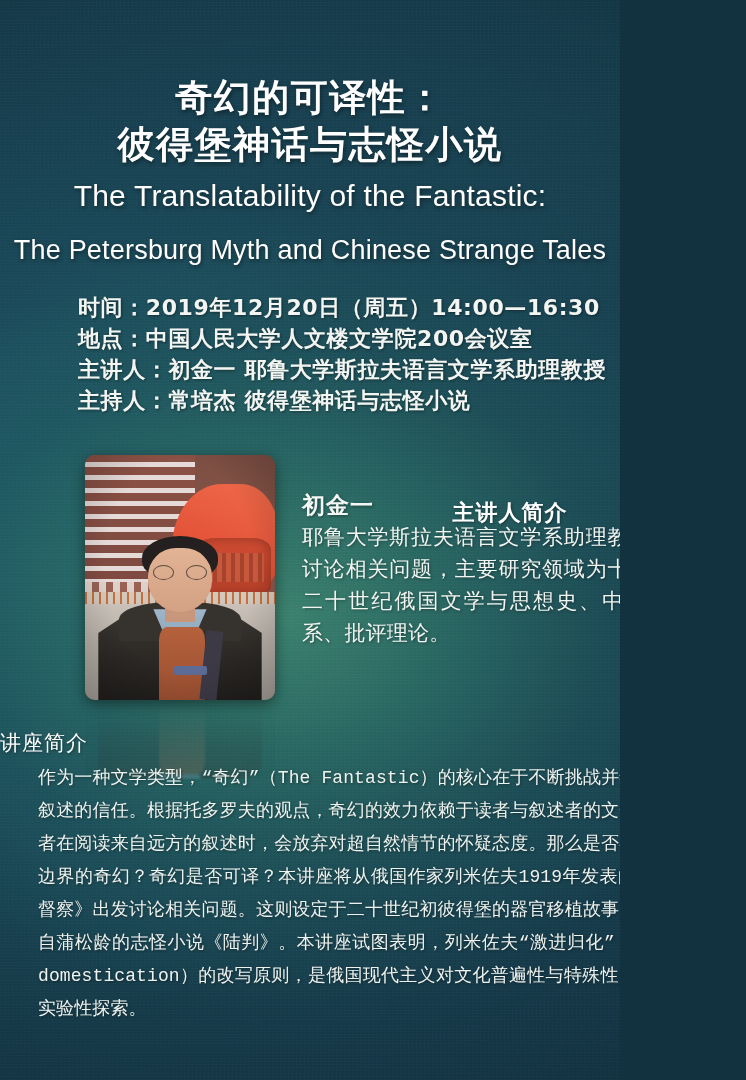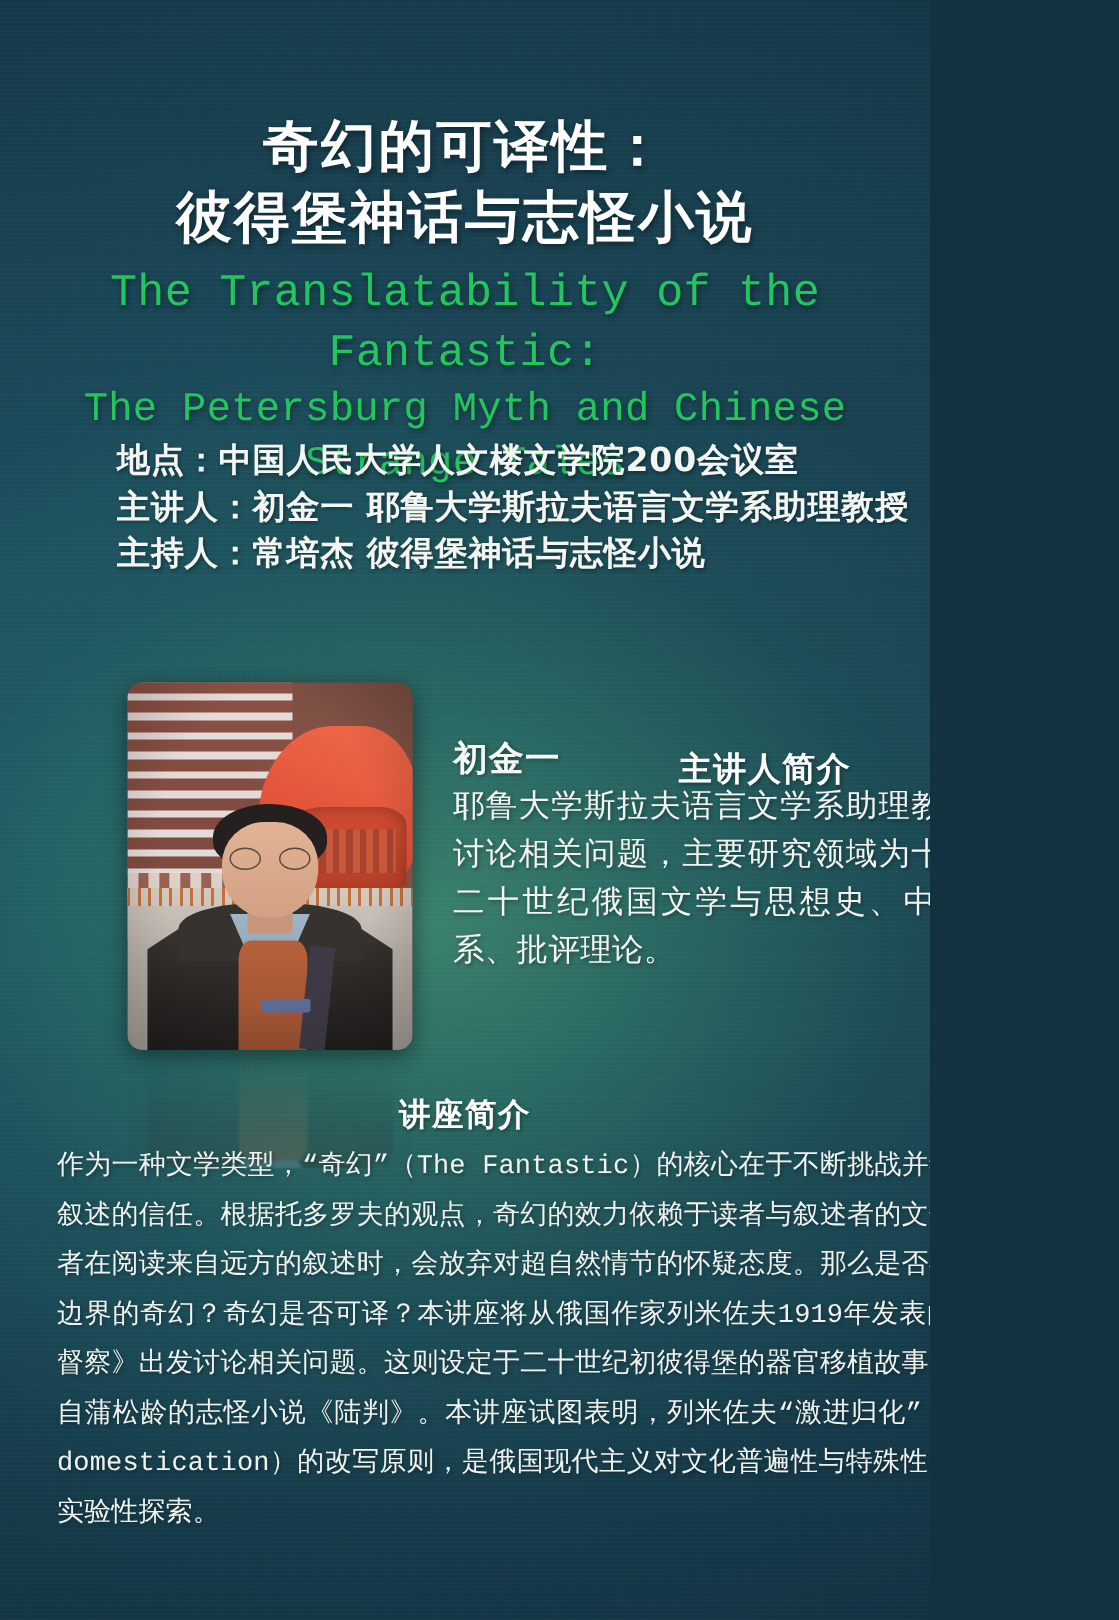--- a/index.html
+++ b/index.html
@@ -66,29 +66,29 @@
   .cn-title {
     color:#ffffff;
     font-family:"DejaVu Sans", sans-serif;
     font-size:37px;
     font-weight:700;
     letter-spacing:1.5px;
     line-height:47px;
     text-shadow:1px 2px 4px rgba(0,0,0,.45);
   }
   .en-title {
-    color:#22c55e;
-    font-family:Liberation Mono, monospace;
+    color:#ffffff;
+    font-family:Liberation Sans, sans-serif;
     font-size:30px;
     line-height:40px;
     letter-spacing:.2px;
     text-shadow:1px 2px 4px rgba(0,0,0,.45);
     margin-top:8px;
   }
-  .en-title.line2 { font-size:27px; line-height:36px; margin-top:0; }
+  .en-title.line2 { font-size:27px; line-height:36px; margin-top:16px; }
 
   
   #info-block {
     position:absolute; left:78px; top:292px;
     color:#f2f5f1;
     font-family:"DejaVu Sans", sans-serif;
     font-size:22px;
     font-weight:600;
     line-height:31px;
     letter-spacing:.6px;
@@ -204,24 +204,24 @@
     line-height:32px;
     letter-spacing:.2px;
     text-align:justify;
     text-justify:inter-character;
     text-shadow:1px 1px 3px rgba(0,0,0,.38);
   }
 
   
   #abstract-heading {
     position:absolute; left:0; right:0; top:729px;
-    text-align:center;
+    text-align:left;
     color:#ffffff;
     font-family:"DejaVu Sans", sans-serif;
-    font-size:21px; font-weight:700; letter-spacing:1px;
+    font-size:21px; font-weight:400; letter-spacing:1px;
     text-shadow:1px 1px 3px rgba(0,0,0,.4);
   }
   #abstract-body {
     position:absolute; left:38px; top:762px; width:672px;
     color:#eff3ef;
     font-family:Liberation Mono, monospace;
     font-size:18px;
     line-height:33px;
     letter-spacing:.1px;
     text-align:justify;
@@ -241,20 +241,21 @@
   <div id="red-bar"></div>
 
   <div id="title-block">
     <div class="cn-title">奇幻的可译性：</div>
     <div class="cn-title">彼得堡神话与志怪小说</div>
     <div class="en-title">The Translatability of the Fantastic:</div>
     <div class="en-title line2">The Petersburg Myth and Chinese Strange Tales</div>
   </div>
 
   <div id="info-block">
+    <div class="info-line">时间：2019年12月20日（周五）14:00—16:30</div>
     <div class="info-line">地点：中国人民大学人文楼文学院200会议室</div>
     <div class="info-line">主讲人：初金一  耶鲁大学斯拉夫语言文学系助理教授</div>
     <div class="info-line">主持人：常培杰  彼得堡神话与志怪小说</div>
   </div>
 
   <div id="photo-wrap">
     <div id="photo">
       <div class="p-sky"></div>
       <div class="p-building"></div>
       <div class="p-sculpt"></div>

